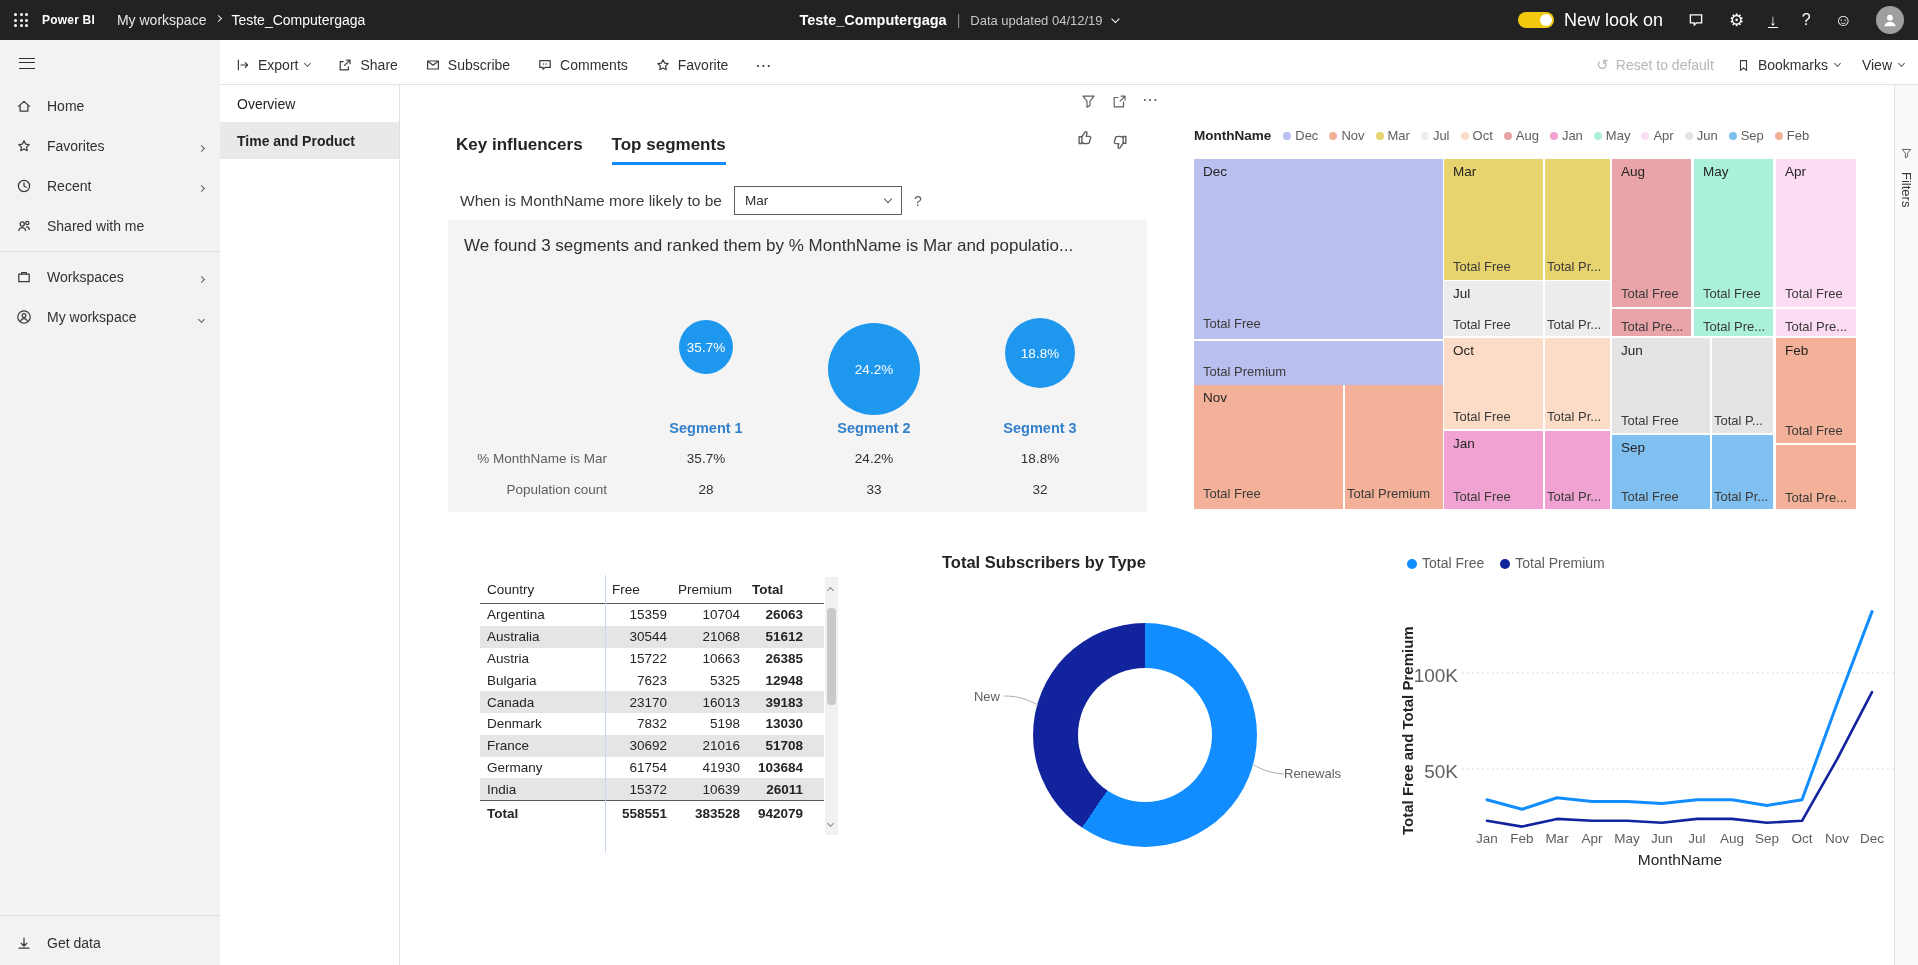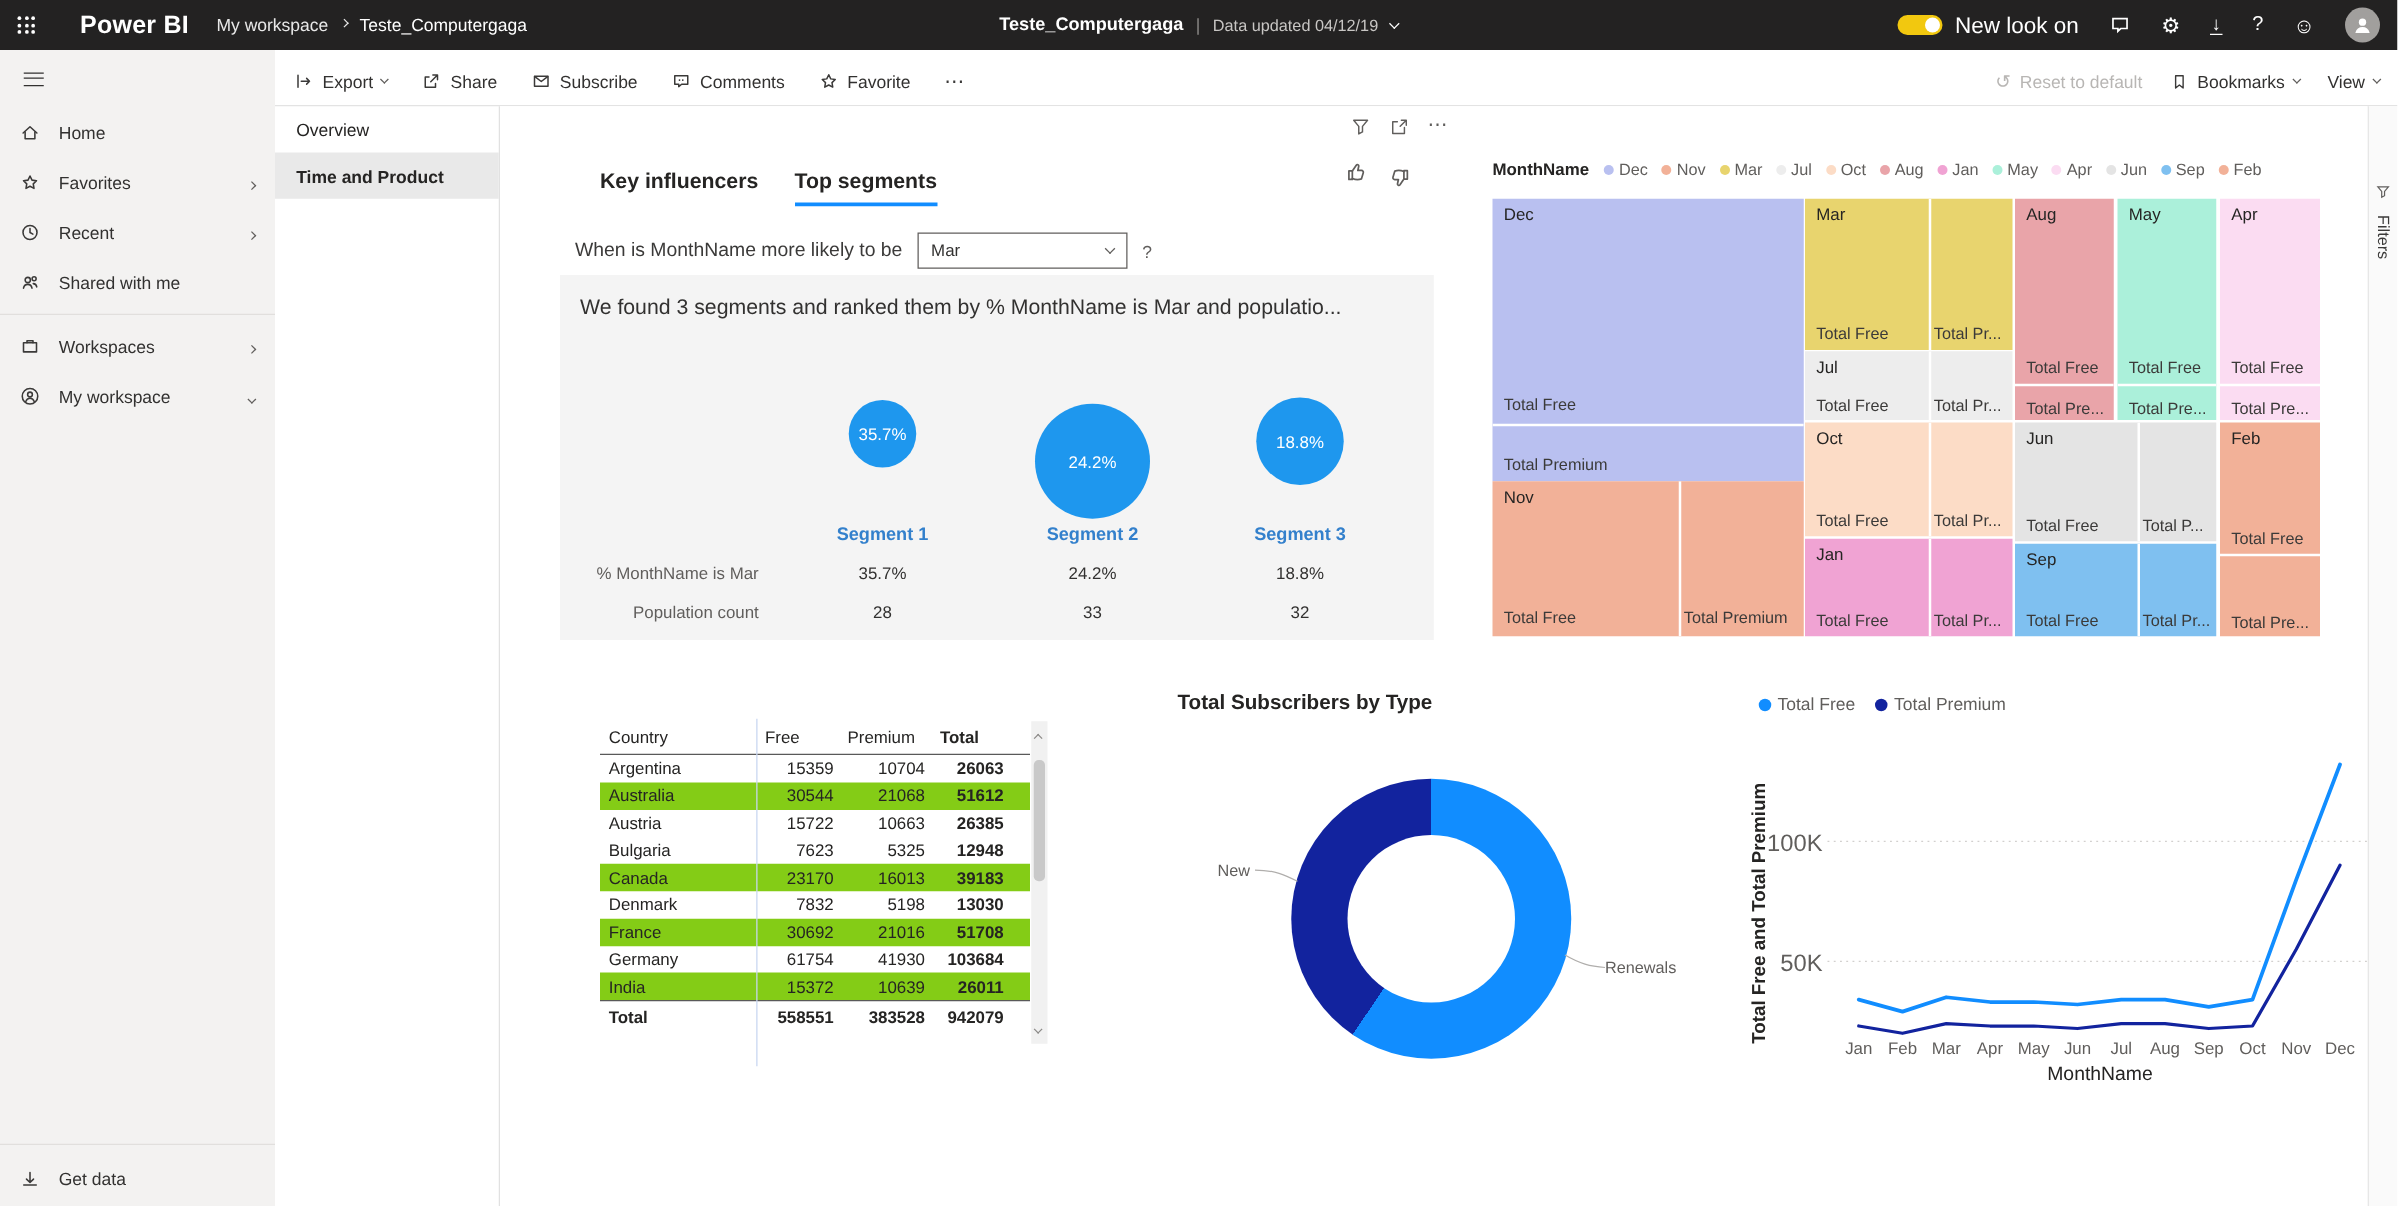--- a/index.html
+++ b/index.html
@@ -6,21 +6,21 @@
   html,body { width:1918px; height:965px; overflow:hidden; background:#fff;
     font-family:"Liberation Sans","DejaVu Sans",sans-serif; color:#323130; }
   svg { display:block; }
   .abs { position:absolute; }
 
   
   .topbar { position:relative; display:flex; align-items:center; height:40px;
     background:#232222; color:#fff; padding-left:14px; }
   .waffle { display:grid; grid-template-columns:repeat(3,3px); grid-gap:2.5px; cursor:pointer; }
   .waffle i { width:3px; height:3px; background:#fff; border-radius:50%; }
-  .brand { font-weight:700; font-size:20px; margin-left:36px; letter-spacing:.2px; }
+  .brand { font-weight:700; font-size:12px; margin-left:14px; letter-spacing:.2px; }
   .crumb { display:flex; align-items:center; gap:10px; font-size:14px; margin-left:22px; color:#e8e8e8; }
   .crumb .item { color:#fff; }
   .tb-center { position:absolute; left:50%; transform:translateX(-50%); display:flex; align-items:center; gap:10px; }
   .tb-center .t { font-size:14.5px; font-weight:600; }
   .tb-center .sep { color:#8a8886; font-size:14px; }
   .tb-center .u { font-size:13px; color:#c8c6c4; }
   .tb-right { margin-left:auto; display:flex; align-items:center; gap:24px; padding-right:14px; }
   .toggle { width:36px; height:16px; border-radius:9px; position:relative; cursor:pointer; }
   .toggle i { position:absolute; right:2px; top:2px; width:12px; height:12px; border-radius:50%; background:#fff; }
   .newlook { font-size:18px; margin-left:-14px; }
@@ -96,21 +96,21 @@
   .tm-cell { position:absolute; overflow:hidden; cursor:pointer; }
   .tm-title { position:absolute; left:9px; top:5px; font-size:13.5px; color:#252423; }
   .tm-lab { position:absolute; font-size:13px; color:#3b3a39; white-space:nowrap; }
   .tm-dh { position:absolute; left:0; right:0; height:2px; background:#fff; }
   .tm-dv { position:absolute; top:0; bottom:0; width:2px; background:#fff; }
 
   
   .ctable { font-size:13.5px; color:#252423; }
   .ct-h { display:flex; height:29px; align-items:center; border-bottom:1px solid #595959; width:344px; }
   .ct-row { display:flex; height:21.8px; align-items:center; width:344px; cursor:pointer; }
-  .ct-row.alt { background:#84cc16; }
+  .ct-row.alt { background:#e5e5e5; }
   .ct-total { display:flex; height:26px; align-items:center; font-weight:700; border-top:1px solid #595959; width:344px; }
   .c0 { width:125px; padding-left:7px; white-space:nowrap; }
   .c1 { width:64px; text-align:right; padding-right:2px; }
   .c2 { width:73px; text-align:right; padding-right:2px; }
   .c3 { width:82px; text-align:right; padding-right:21px; }
   .hL1 { width:64px; text-align:left; padding-left:7px; }
   .hL2 { width:73px; text-align:left; padding-left:9px; }
   .hL3 { width:82px; text-align:left; padding-left:10px; font-weight:700; }
   .ct-vline { position:absolute; left:125px; top:0; height:278px; width:1px; background:#c7d6f1; }
   .scrollbar { position:absolute; left:345px; top:2px; width:13px; height:258px; background:#f1f1f1; }
@@ -346,21 +346,21 @@
               <path d="M4.7 12.6c1.9.8 4.1.9 5.8.3l1.2-4c.2-.7-.3-1.4-1.1-1.4H8.2l.6-2.7c.2-.9-1-1.5-1.6-.7L4.7 7.8"></path>
           </svg>
           <svg width="20" height="20" viewBox="0 0 16 16" style="margin-top:6px">
             <g transform="rotate(180 8 8)">
                 <path d="M2.5 7.8h2.2v5.4H2.5z"></path>
                 <path d="M4.7 12.6c1.9.8 4.1.9 5.8.3l1.2-4c.2-.7-.3-1.4-1.1-1.4H8.2l.6-2.7c.2-.9-1-1.5-1.6-.7L4.7 7.8"></path>
               </g>
           </svg>
         </div>
 
-        <div class="tabs abs" style="left:80px;top:50px">
+        <div class="tabs abs" style="left:56px;top:50px">
           <span class="tab">Key influencers</span>
           <span class="tab active">Top segments</span>
         </div>
 
         <div class="question abs" style="left:60px;top:101px">
           <span>When is MonthName more likely to be</span>
           <span class="dd">
             <span>Mar</span>
             <span class="chv"></span>
           </span>

